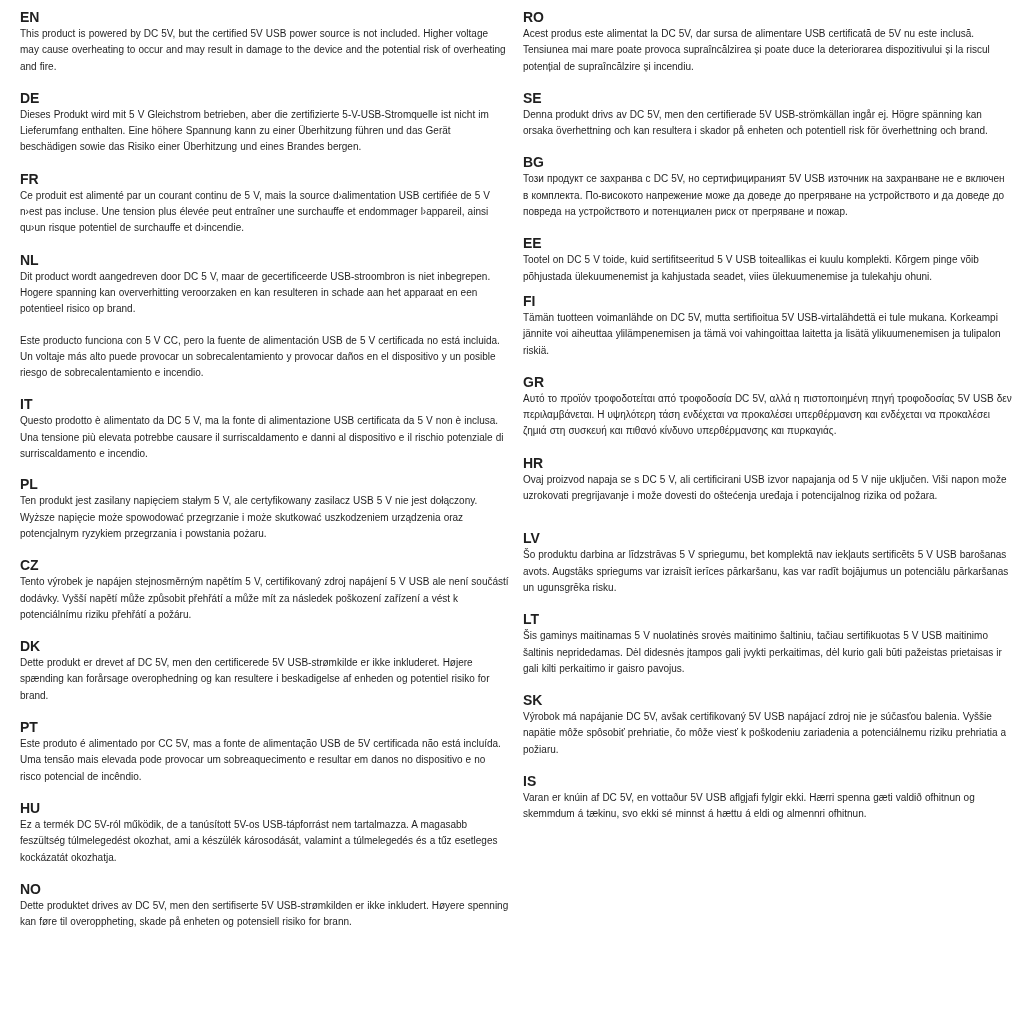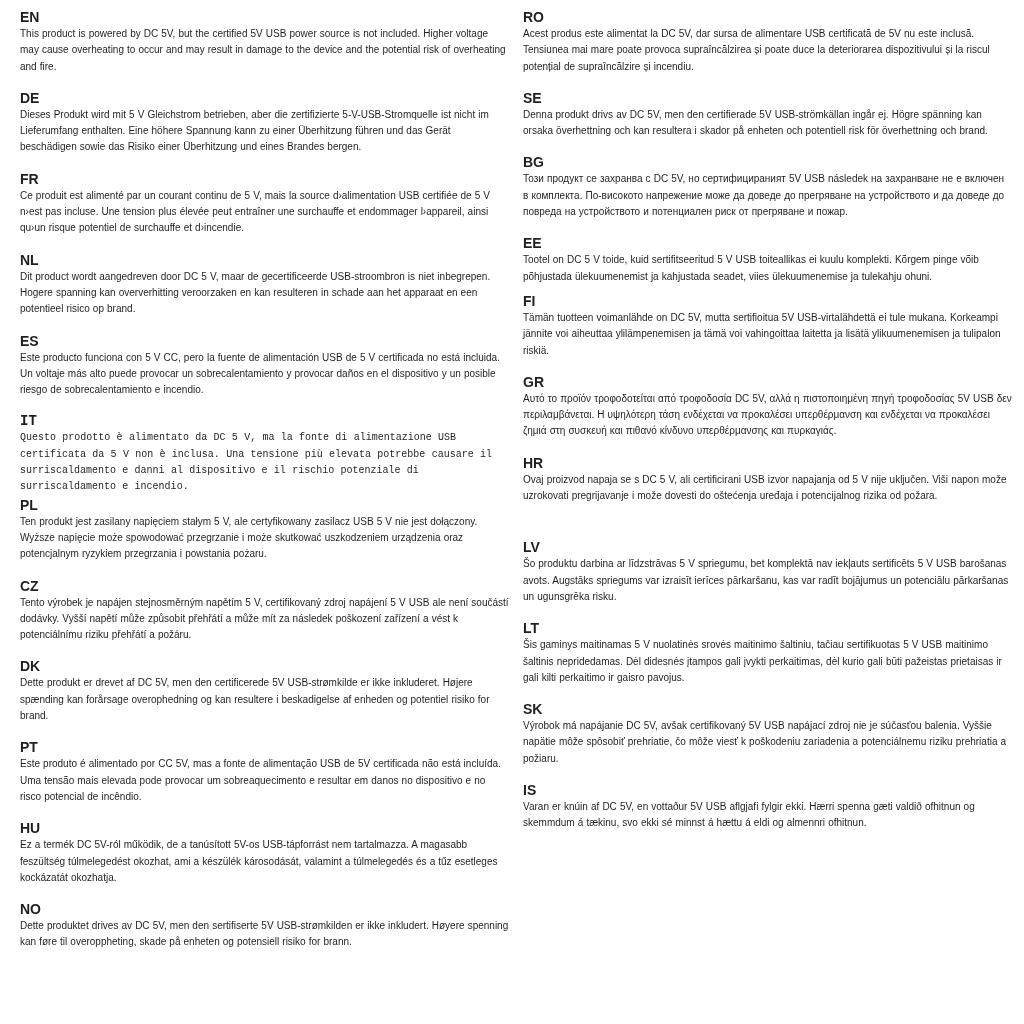--- a/index.html
+++ b/index.html
@@ -35,25 +35,25 @@
     line-height: 17px;
   }
   .lang-text {
     margin: 0;
     font-size: 10px;
     font-weight: 400;
     line-height: 16.3px;
     word-spacing: 0.3px;
   }
   
-  #col-left .lang-section:nth-child(6) { margin-bottom: 1px; font-family: Liberation Mono, monospace; }
+  #col-left .lang-section:nth-child(6) { margin-bottom: 14px; }
   #col-right .lang-section:nth-child(4) { margin-bottom: 8px; }
   
   #col-right .lang-section:nth-child(1) { }
-  #col-right .lang-section:nth-child(7) { margin-bottom: 35px; }
+  #col-right .lang-section:nth-child(7) { margin-bottom: 26px; }
 </style>
 </head>
 <body>
 
 <div class="page">
   <div class="col" id="col-left">
   <section class="lang-section">
     <h2 class="lang-code">EN</h2>
     <p class="lang-text">This product is powered by DC 5V, but the certified 5V USB power source is not included. Higher voltage may cause overheating to occur and may result in damage to the device and the potential risk of overheating and fire.</p>
   </section>
@@ -67,21 +67,20 @@
     <h2 class="lang-code">FR</h2>
     <p class="lang-text">Ce produit est alimenté par un courant continu de 5 V, mais la source d›alimentation USB certifiée de 5 V n›est pas incluse. Une tension plus élevée peut entraîner une surchauffe et endommager l›appareil, ainsi qu›un risque potentiel de surchauffe et d›incendie.</p>
   </section>
 
   <section class="lang-section">
     <h2 class="lang-code">NL</h2>
     <p class="lang-text">Dit product wordt aangedreven door DC 5 V, maar de gecertificeerde USB-stroombron is niet inbegrepen. Hogere spanning kan oververhitting veroorzaken en kan resulteren in schade aan het apparaat en een potentieel risico op brand.</p>
   </section>
 
   <section class="lang-section">
-    <h2 class="lang-code">ES</h2>
     <p class="lang-text">Este producto funciona con 5 V CC, pero la fuente de alimentación USB de 5 V certificada no está incluida. Un voltaje más alto puede provocar un sobrecalentamiento y provocar daños en el dispositivo y un posible riesgo de sobrecalentamiento e incendio.</p>
   </section>
 
   <section class="lang-section">
     <h2 class="lang-code">IT</h2>
     <p class="lang-text">Questo prodotto è alimentato da DC 5 V, ma la fonte di alimentazione USB certificata da 5 V non è inclusa. Una tensione più elevata potrebbe causare il surriscaldamento e danni al dispositivo e il rischio potenziale di surriscaldamento e incendio.</p>
   </section>
 
   <section class="lang-section">
     <h2 class="lang-code">PL</h2>
@@ -119,21 +118,21 @@
     <p class="lang-text">Acest produs este alimentat la DC 5V, dar sursa de alimentare USB certificată de 5V nu este inclusă. Tensiunea mai mare poate provoca supraîncălzirea și poate duce la deteriorarea dispozitivului și la riscul potențial de supraîncălzire și incendiu.</p>
   </section>
 
   <section class="lang-section">
     <h2 class="lang-code">SE</h2>
     <p class="lang-text">Denna produkt drivs av DC 5V, men den certifierade 5V USB-strömkällan ingår ej. Högre spänning kan orsaka överhettning och kan resultera i skador på enheten och potentiell risk för överhettning och brand.</p>
   </section>
 
   <section class="lang-section">
     <h2 class="lang-code">BG</h2>
-    <p class="lang-text">Този продукт се захранва с DC 5V, но сертифицираният 5V USB následek на захранване не е включен в комплекта. По-високото напрежение може да доведе до прегряване на устройството и да доведе до повреда на устройството и потенциален риск от прегряване и пожар.</p>
+    <p class="lang-text">Този продукт се захранва с DC 5V, но сертифицираният 5V USB източник на захранване не е включен в комплекта. По-високото напрежение може да доведе до прегряване на устройството и да доведе до повреда на устройството и потенциален риск от прегряване и пожар.</p>
   </section>
 
   <section class="lang-section">
     <h2 class="lang-code">EE</h2>
     <p class="lang-text">Tootel on DC 5 V toide, kuid sertifitseeritud 5 V USB toiteallikas ei kuulu komplekti. Kõrgem pinge võib põhjustada ülekuumenemist ja kahjustada seadet, viies ülekuumenemise ja tulekahju ohuni.</p>
   </section>
 
   <section class="lang-section">
     <h2 class="lang-code">FI</h2>
     <p class="lang-text">Tämän tuotteen voimanlähde on DC 5V, mutta sertifioitua 5V USB-virtalähdettä ei tule mukana. Korkeampi jännite voi aiheuttaa ylilämpenemisen ja tämä voi vahingoittaa laitetta ja lisätä ylikuumenemisen ja tulipalon riskiä.</p>

